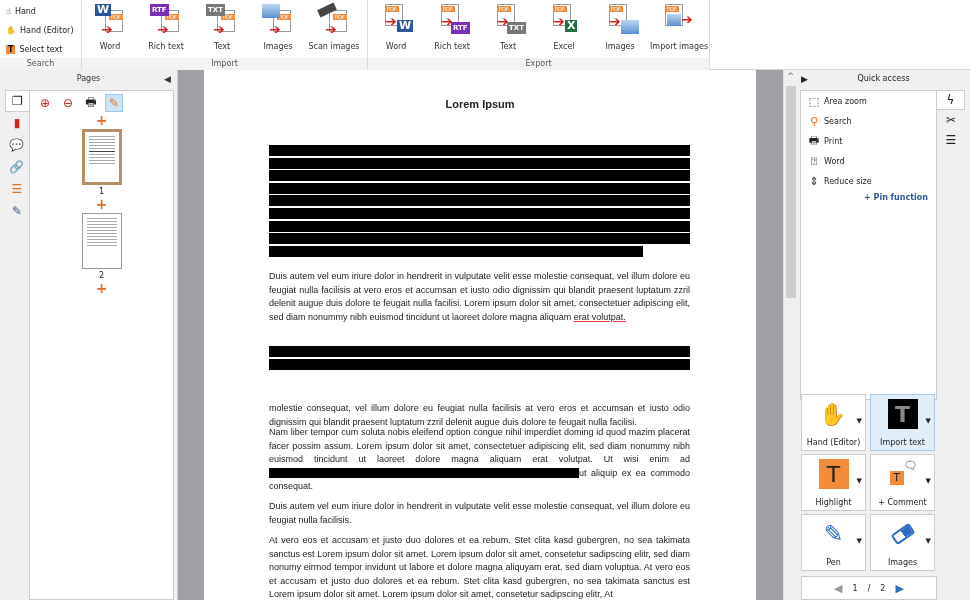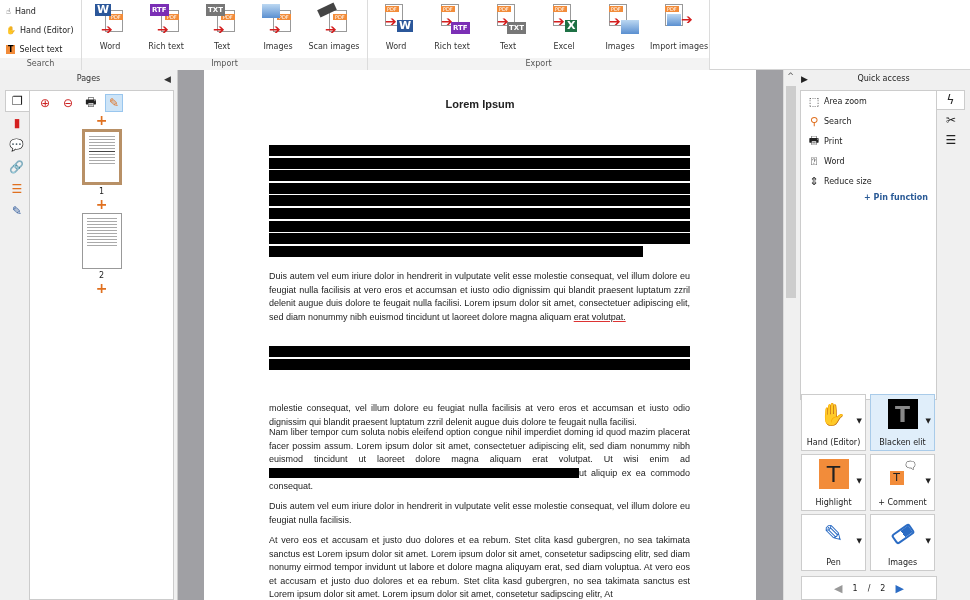--- a/index.html
+++ b/index.html
@@ -334,21 +334,21 @@
 
   <div class="tool-grid">
     <div class="tbtn" style="left:0;top:0;">
       <div class="ti" style="font-size:22px;color:#e0701f;">✋</div>
       <span class="dd">▼</span>
       <span class="tl">Hand (Editor)</span>
     </div>
     <div class="tbtn active" style="left:69px;top:0;">
       <div class="ti" style="background:#000;color:#888;font-size:22px;font-weight:bold;">T</div>
       <span class="dd">▼</span>
-      <span class="tl">Blacken elit</span>
+      <span class="tl">Import text</span>
     </div>
     <div class="tbtn" style="left:0;top:60px;">
       <div class="ti" style="background:#f28c3a;color:#222;font-size:22px;">T</div>
       <span class="dd">▼</span>
       <span class="tl">Highlight</span>
     </div>
     <div class="tbtn" style="left:69px;top:60px;">
       <div class="ti" style="position:relative;">
           <span style="position:absolute;left:2px;top:12px;background:#f28c3a;color:#222;font-size:11px;width:14px;height:14px;line-height:14px;">T</span>
           <span style="position:absolute;left:16px;top:0;font-size:11px;">🗨</span>

